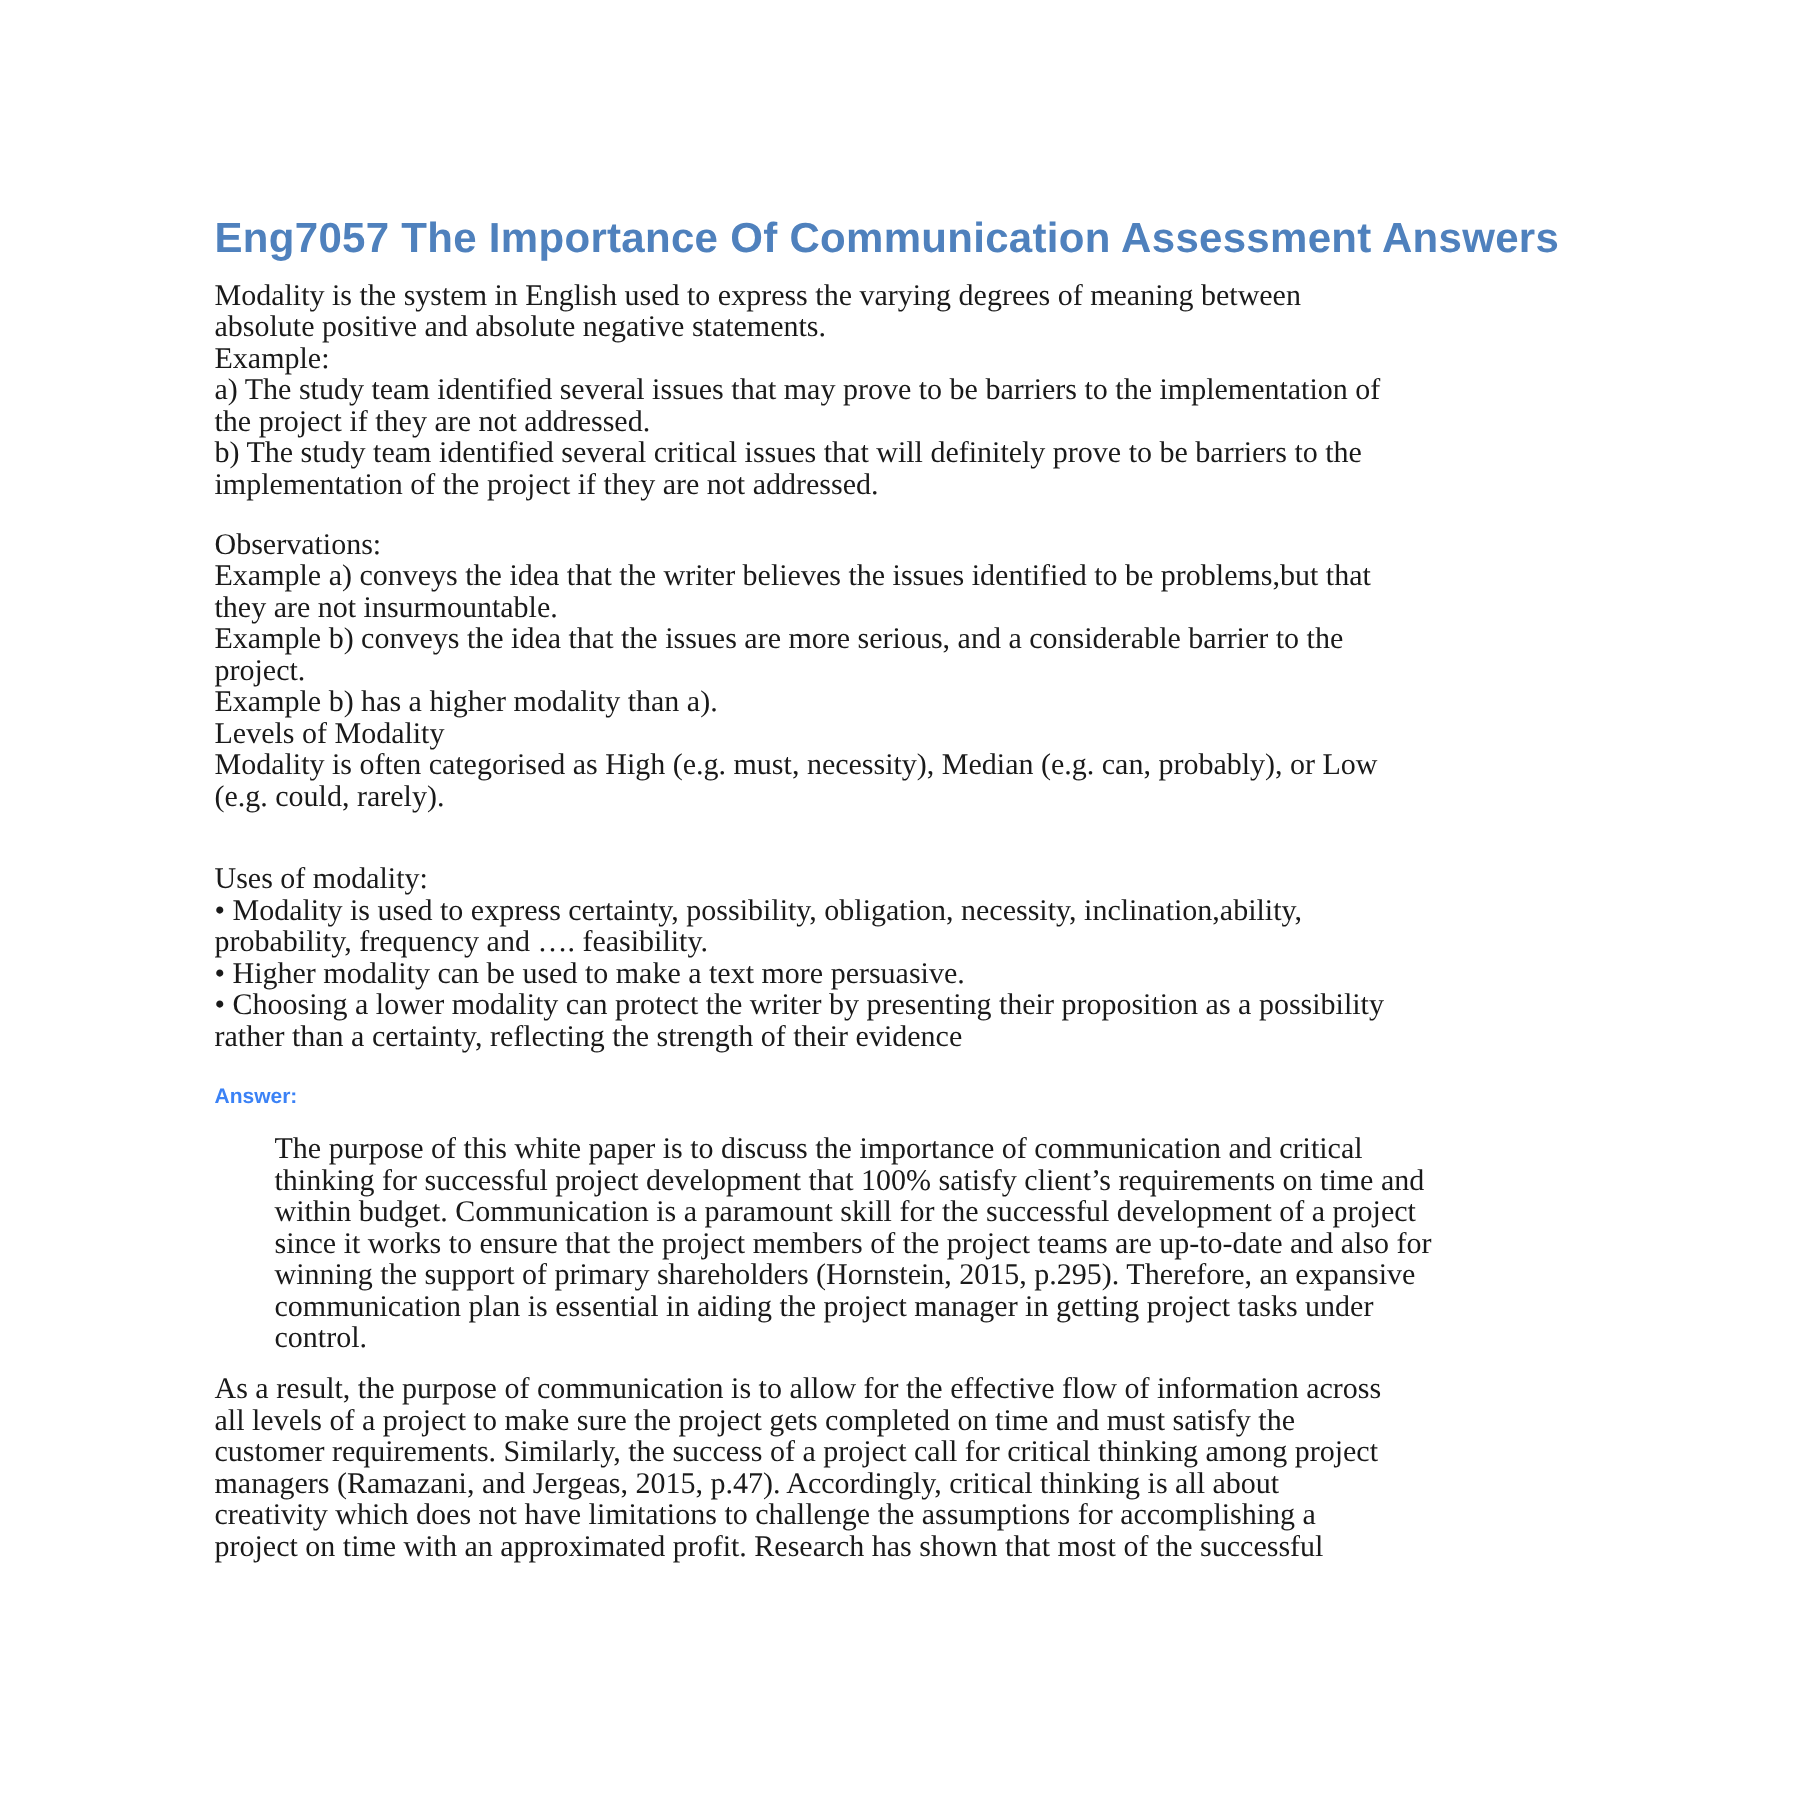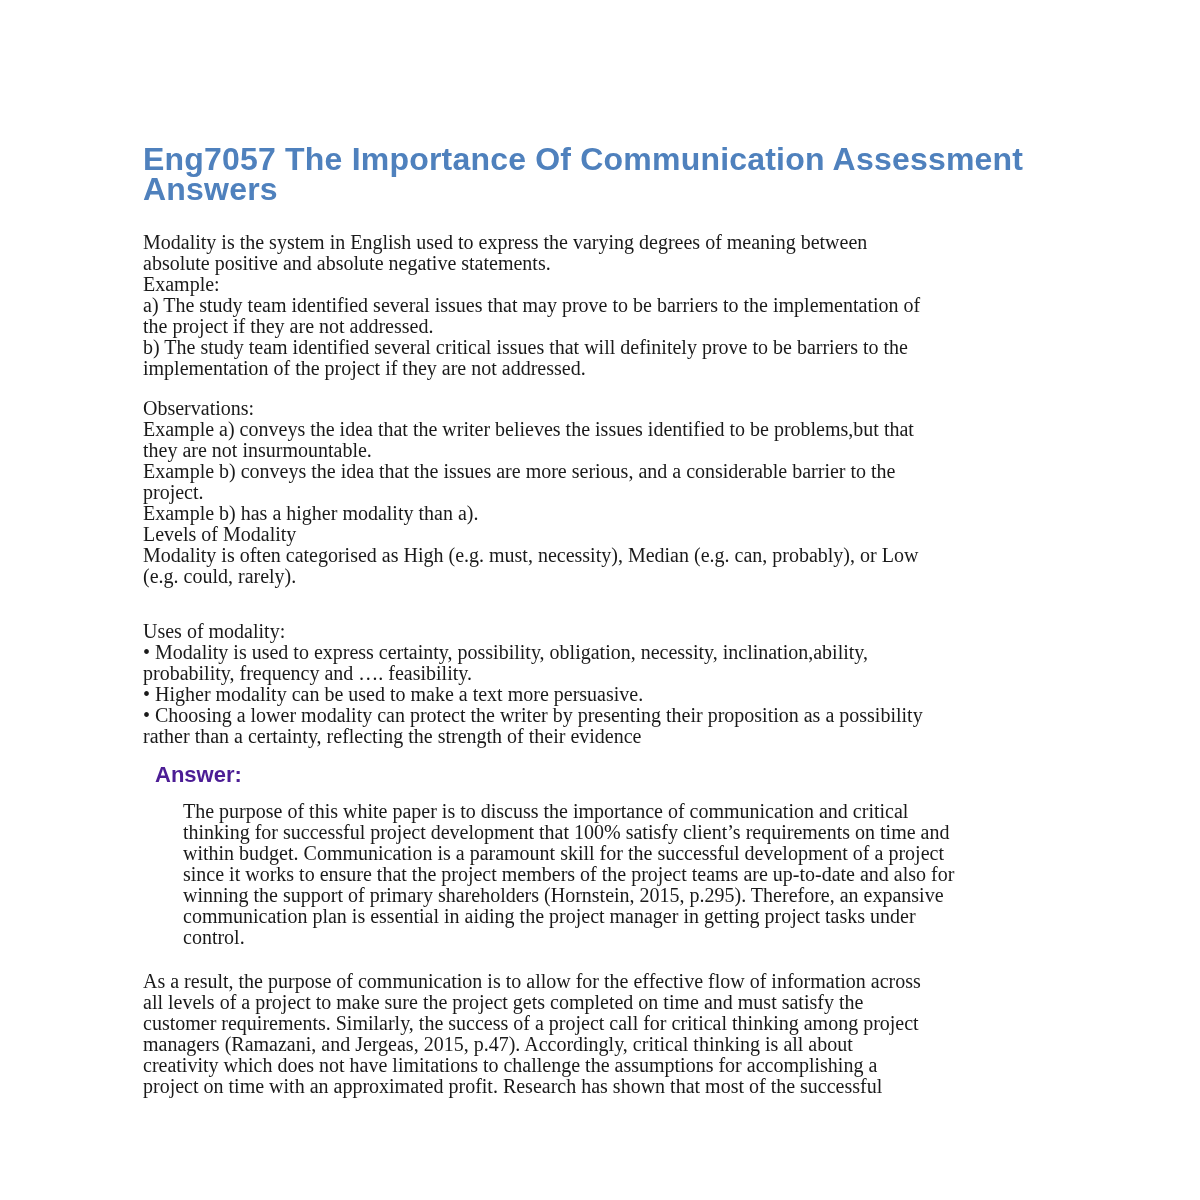--- a/index.html
+++ b/index.html
@@ -17,46 +17,46 @@
   .doc {
     position: absolute;
     left: 143px;
     top: 144px;
     width: 930px;
   }
   .doc-title {
     margin: 0;
     font-family: "Liberation Sans", "DejaVu Sans", sans-serif;
     font-weight: bold;
-    font-size: 32px;
+    font-size: 28px;
     line-height: 30px;
     color: #4f81bd;
     letter-spacing: 0.2px;
   }
   .para {
     margin: 0;
     font-family: "Liberation Serif", "DejaVu Serif", serif;
     font-size: 20px;
     line-height: 21px;
     color: #1a1a1a;
     white-space: pre-line;
   }
-  .para-intro        { margin-top: 28px; }
+  .para-intro        { margin-top: 13px; }
   .para-observations { margin-top: 19px; }
   .para-uses         { margin-top: 34px; }
   .answer-heading {
-    margin: 15px 0 0 12px;
+    margin: 15px 0 0 0;
     font-family: "Liberation Sans", "DejaVu Sans", sans-serif;
     font-weight: bold;
-    font-size: 22px;
+    font-size: 14px;
     line-height: 26px;
-    color: #4c1d95;
+    color: #3b82f6;
   }
   .para-answer-1 { margin-top: 13px; margin-left: 40px; }
-  .para-answer-2 { margin-top: 23px; }
+  .para-answer-2 { margin-top: 13px; }
 </style>
 </head>
 <body>
 
 <div class="page">
   <div class="doc">
 
     <h1 class="doc-title">Eng7057 The Importance Of Communication Assessment Answers</h1>
 
     <p class="para para-intro">Modality is the system in English used to express the varying degrees of meaning between

